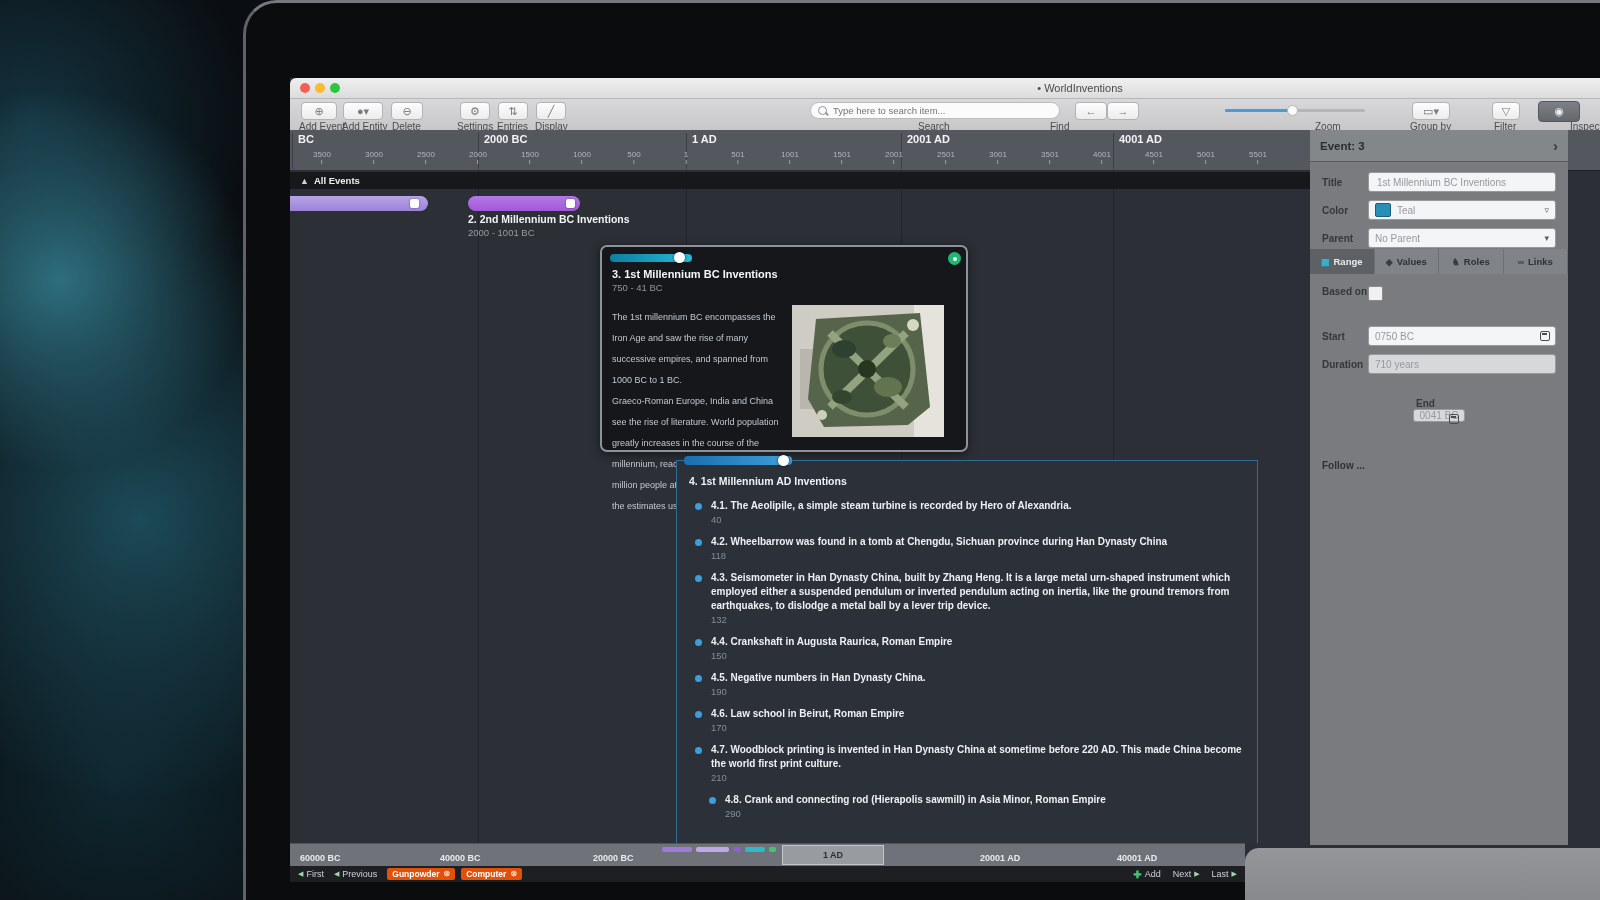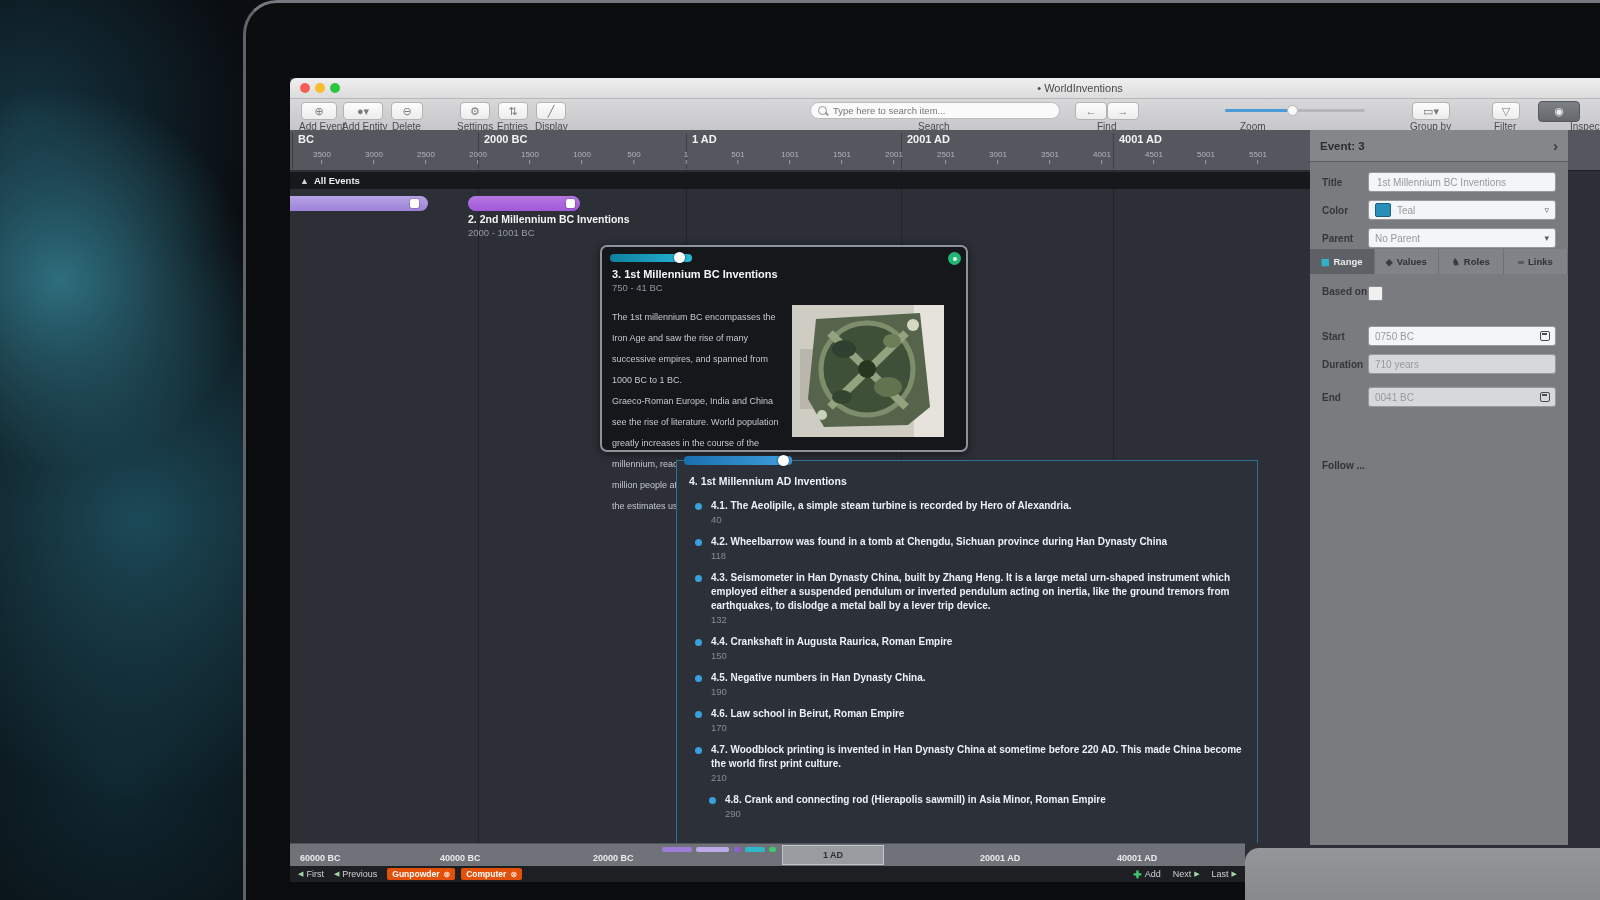--- a/index.html
+++ b/index.html
@@ -86,21 +86,21 @@
   .ovlabel{position:absolute;top:9px;font-size:9px;font-weight:bold;color:#e9ebee;white-space:nowrap;}
   .ovbox{position:absolute;top:1px;height:20px;background:#989ba0;border:1px solid #c3c5c9;box-sizing:border-box;
          display:flex;align-items:center;justify-content:center;font-size:9px;font-weight:bold;color:#2e3033;}
   .minibar{position:absolute;top:3px;height:5px;border-radius:2px;}
   .statusbar{position:absolute;left:0;top:788px;width:955px;height:16px;background:#1d1f23;
              display:flex;align-items:center;font-size:9px;color:#ced2d7;padding:0 8px;box-sizing:border-box;gap:10px;}
   .sb-item{display:flex;align-items:center;gap:3px;white-space:nowrap;}
   .sb-arrow{font-size:7px;color:#9fd8a8;}
   #tags{display:flex;gap:6px;}
   .tag{background:#e2500a;border-radius:2px;color:#fff;font-size:8.5px;font-weight:bold;
-       padding:1px 5px;display:flex;align-items:center;gap:4px;}
+       padding:1px 5px;display:flex;gap:4px;}
   .tagx{font-size:8px;color:#ffd9c4;}
   .sb-right{margin-left:auto;display:flex;gap:12px;align-items:center;}
   .plus{color:#3fc86f;font-weight:bold;font-size:10px;}
   
   .inspector{position:absolute;left:1020px;top:52px;width:258px;height:715px;background:#797b7f;box-sizing:border-box;}
   .insp-header{height:31px;background:#84878a;border-bottom:1px solid #5a5c5f;display:flex;align-items:center;
                padding:0 10px;font-size:11.5px;font-weight:bold;color:#2b2d30;}
   .insp-chevron{margin-left:auto;font-size:15px;color:#3a3c3f;font-weight:bold;}
   .row{position:absolute;left:0;width:100%;display:flex;align-items:center;padding:0 12px;box-sizing:border-box;}
   .lbl{width:46px;font-size:10px;font-weight:bold;color:#35373b;flex:0 0 auto;}
@@ -173,27 +173,27 @@
         <input placeholder="Type here to search item..." style="">
       </div>
       <div class="tlabel" style="left:628px;">Search</div>
 
       <div class="tbtn" style="left:785px;width:32px;">
           <span>←</span>
         </div>
       <div class="tbtn" style="left:817px;width:32px;">
           <span>→</span>
         </div>
-      <div class="tlabel" style="left:807px;text-align:right;">Find</div>
+      <div class="tlabel" style="left:760px;text-align:right;">Find</div>
 
       <div class="ztrack">
         <div class="zfill" id="zoomfill" style="width: 67px;"></div>
         <div class="zknob" id="zoomknob" style="left: 62px;"></div>
       </div>
-      <div class="tlabel" style="left:950px;">Zoom</div>
+      <div class="tlabel" style="left:1025px;">Zoom</div>
 
       <div class="tbtn" style="left:1122px;width:38px;">
           <span>▭▾</span>
         </div>
       <div class="tlabel" style="left:1120px;">Group by</div>
       <div class="tbtn" style="left:1202px;width:28px;">
           <span>▽</span>
         </div>
       <div class="tlabel" style="left:1204px;">Filter</div>
       <div class="tbtn darkbtn" style="left:1248px;width:42px;height:21px;top:2px;">
@@ -431,21 +431,21 @@
           <span>0750 BC</span>
           <span class="calicon"></span>
         </span>
       </div>
       <div class="row" style="top:224px;">
         <span class="lbl">Duration</span>
         <span class="inpt dim">
           <span>710 years</span>
         </span>
       </div>
-      <div class="row" style="top:257px;">
+      <div class="row" style="top:268px;flex-direction:column;">
         <span class="lbl">End</span>
         <span class="inpt dim">
           <span>0041 BC</span>
           <span class="calicon"></span>
         </span>
       </div>
       <div class="followlbl">Follow ...</div>
     </div>
 
   </div>

